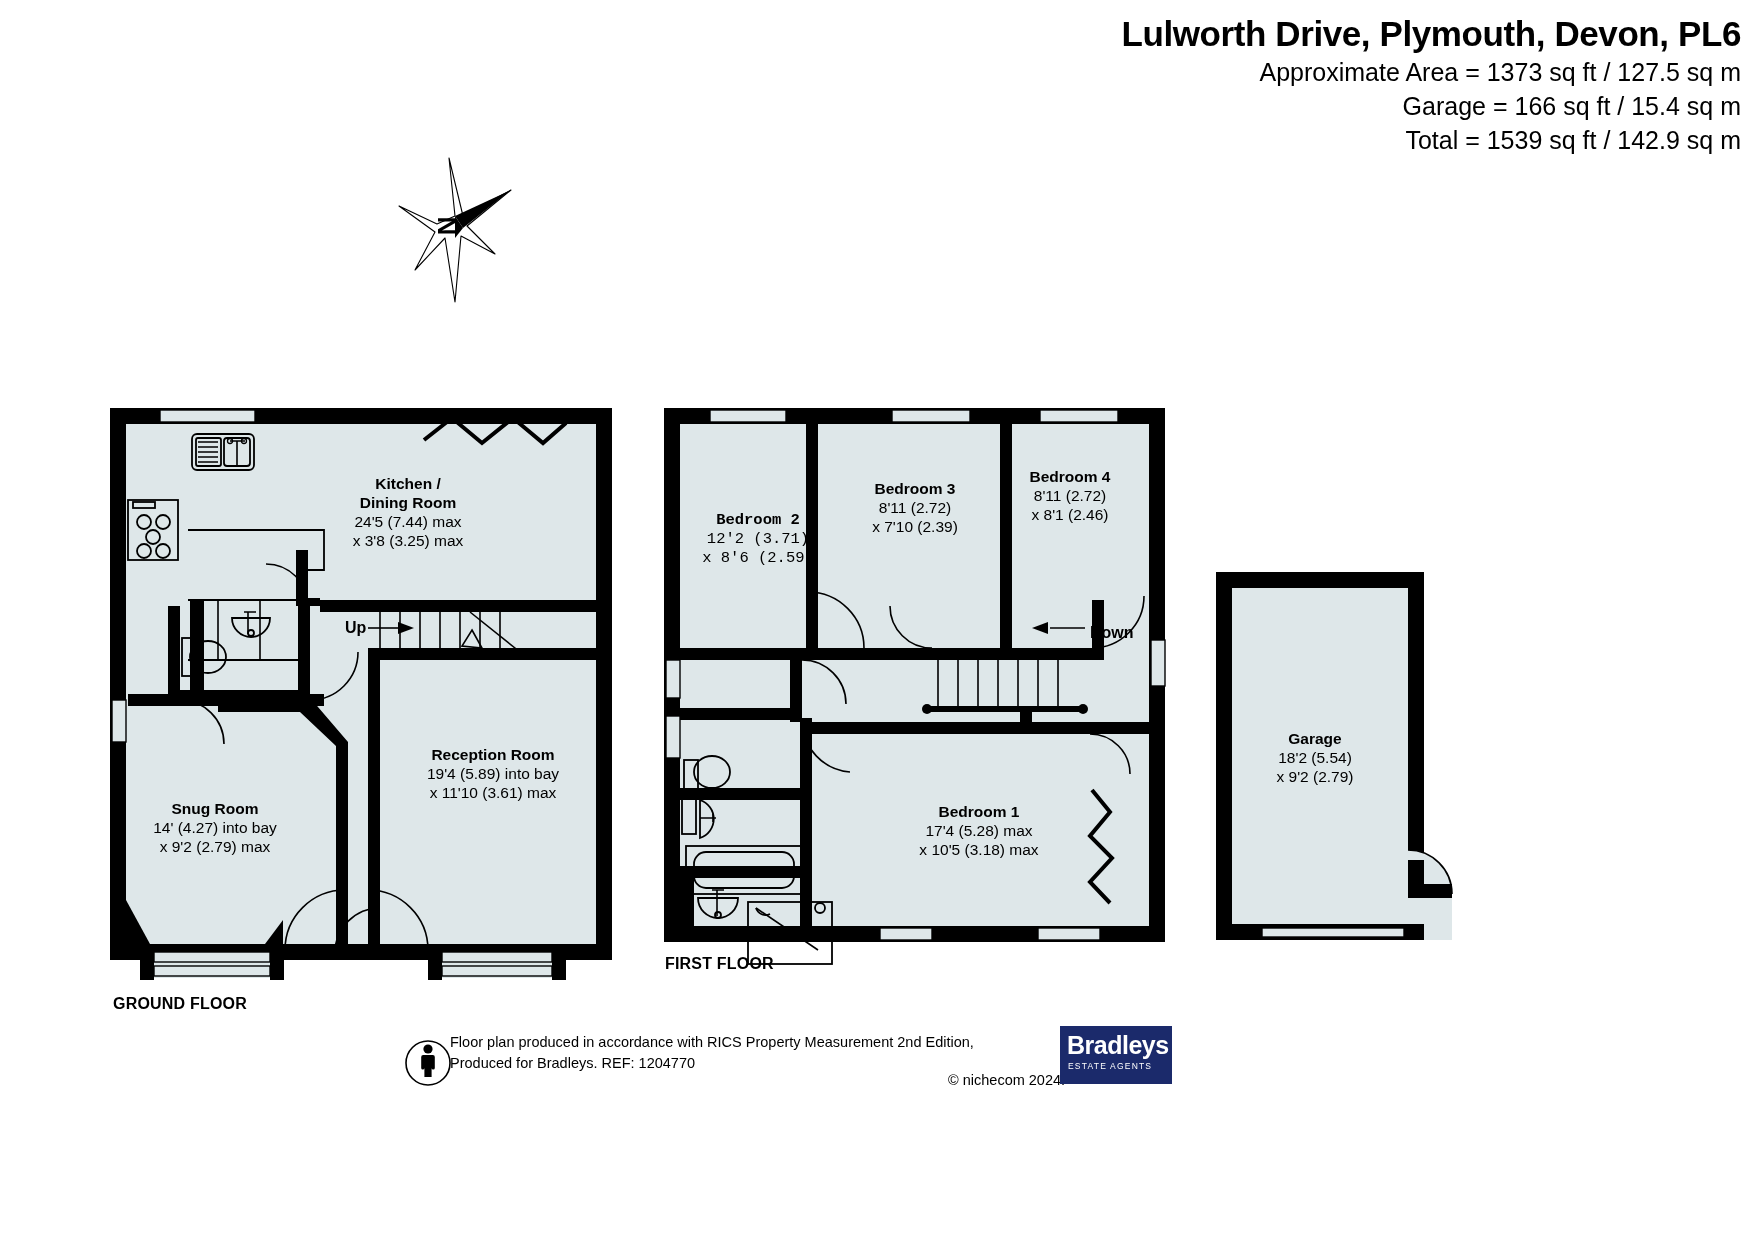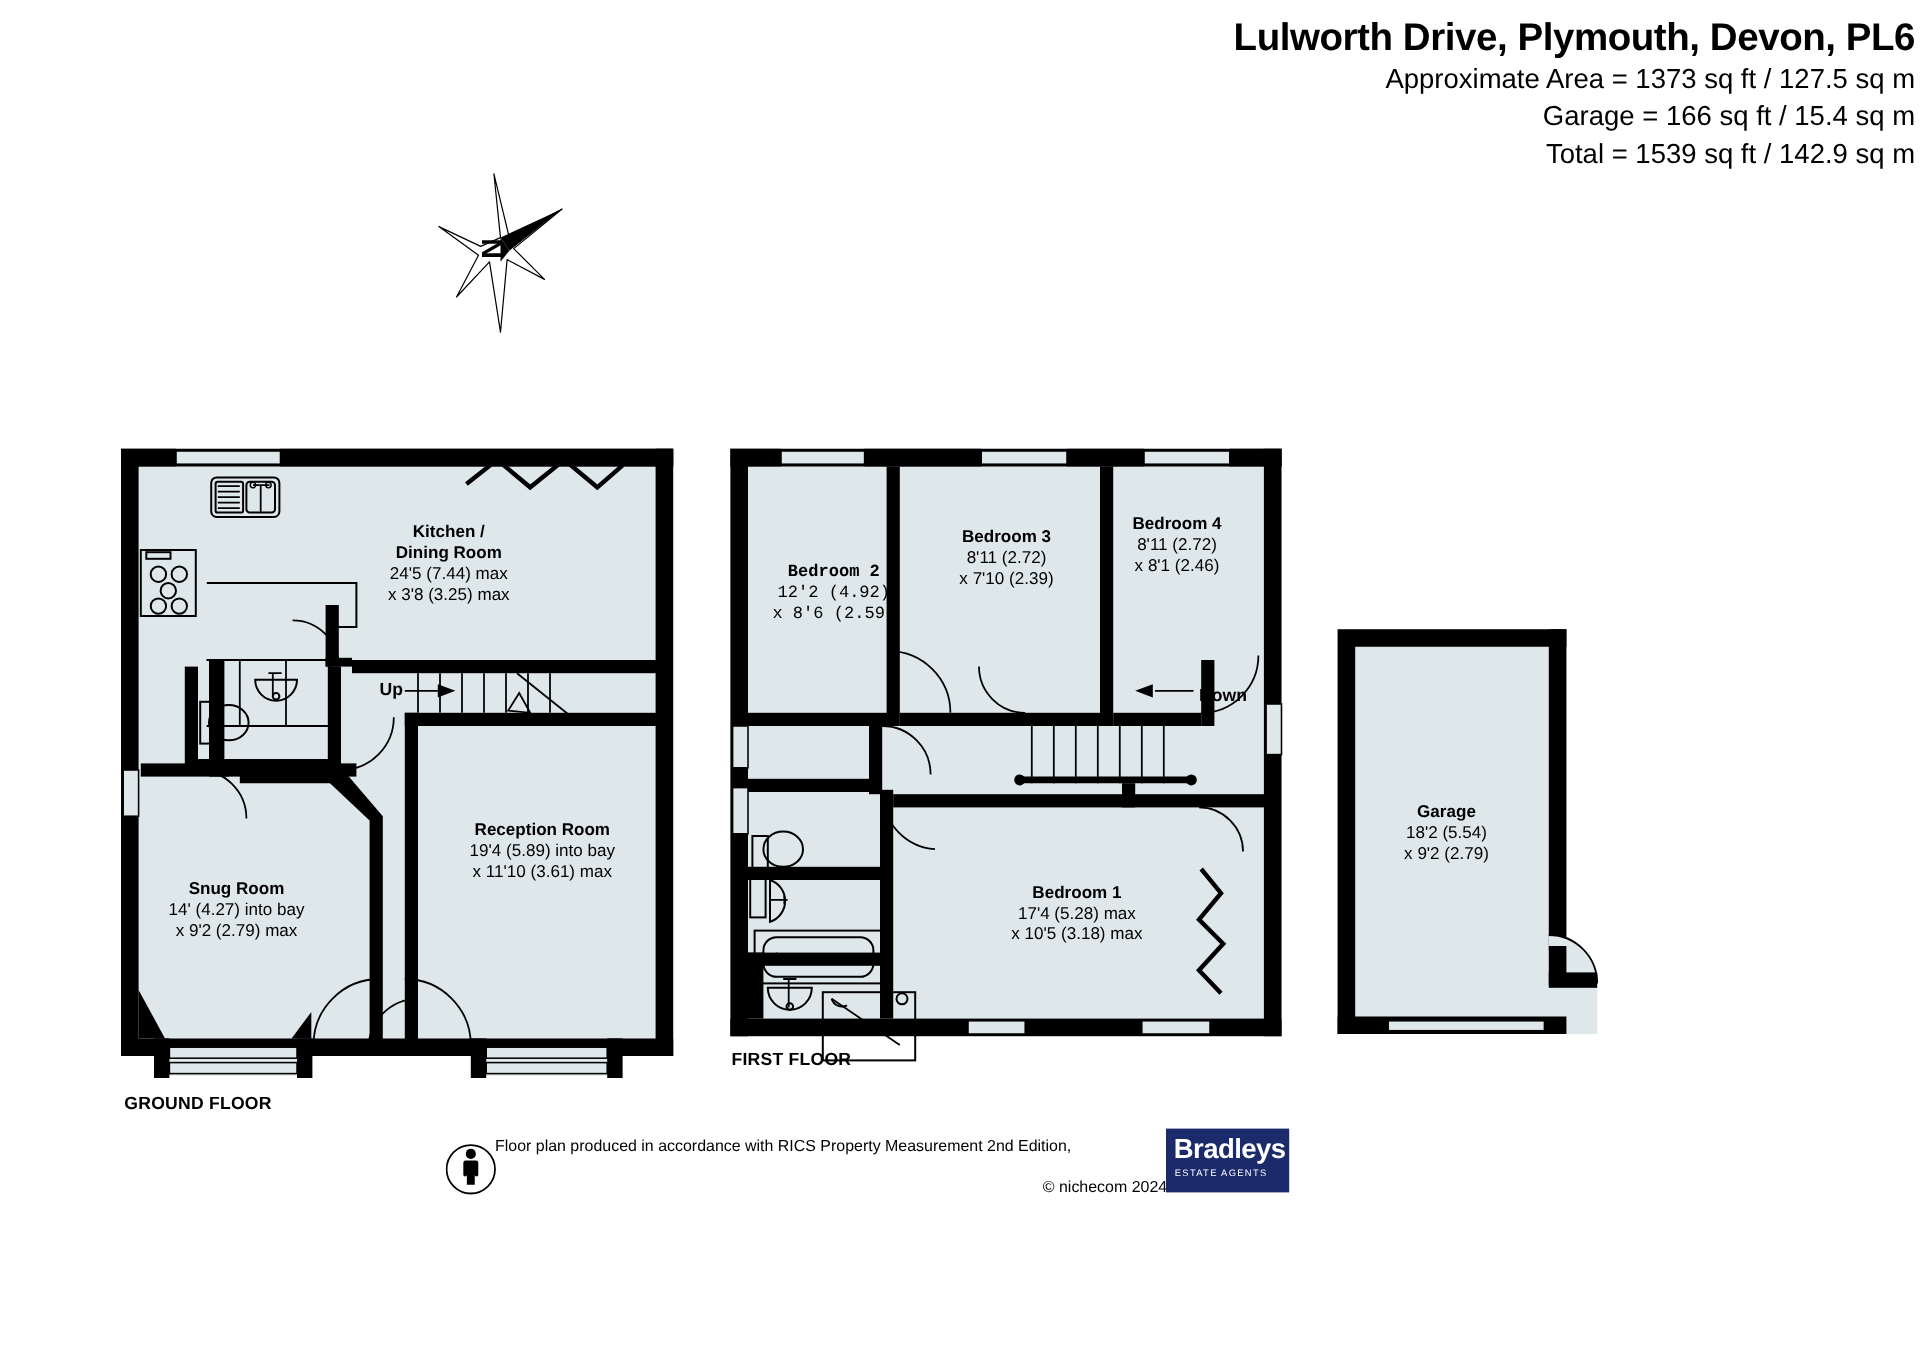--- a/index.html
+++ b/index.html
@@ -295,21 +295,21 @@
 </div>
 
 <div class="abs rlabel" style="left:132px;top:800px;width:166px;">
   <div class="nm">Snug Room</div>
   <div class="dim">14' (4.27) into bay</div>
   <div class="dim">x 9'2 (2.79) max</div>
 </div>
 
 <div class="abs rlabel" style="left:688px;top:511px;width:140px;font-family:Liberation Mono, monospace;">
   <div class="nm">Bedroom 2</div>
-  <div class="dim">12'2 (4.92)</div>
+  <div class="dim">12'2 (3.71)</div>
   <div class="dim">x 8'6 (2.59)</div>
 </div>
 
 <div class="abs rlabel" style="left:845px;top:480px;width:140px;">
   <div class="nm">Bedroom 3</div>
   <div class="dim">8'11 (2.72)</div>
   <div class="dim">x 7'10 (2.39)</div>
 </div>
 
 <div class="abs rlabel" style="left:1000px;top:468px;width:140px;">
@@ -337,20 +337,21 @@
 <div class="abs floorlab" style="left:665px;top:955px;">FIRST FLOOR</div>
 
 <svg class="abs" id="rics-icon" viewBox="0 0 46 62">
   <circle cx="23" cy="31" r="22" fill="none" stroke="#000" stroke-width="1.6"></circle>
   <circle cx="23" cy="17" r="4.6" fill="#000"></circle>
   <path d="M18.2 23 H27.8 A2 2 0 0 1 29.8 25 V36 A1.6 1.6 0 0 1 26.6 36 V45 H19.4 V36 A1.6 1.6 0 0 1 16.2 36 V25 A2 2 0 0 1 18.2 23 Z" fill="#000"></path>
 </svg>
 
 <div class="abs" id="foot-text">
   <div>Floor plan produced in accordance with RICS Property Measurement 2nd Edition,</div>
+  <div>Produced for Bradleys.   REF: 1204770</div>
 </div>
 
 <div class="abs" id="copyright">© nichecom 2024.</div>
 
 <div class="abs" id="logo">
   <div class="b1">Bradleys</div>
   <div class="b2">ESTATE  AGENTS</div>
 </div>
 
 </body></html>

